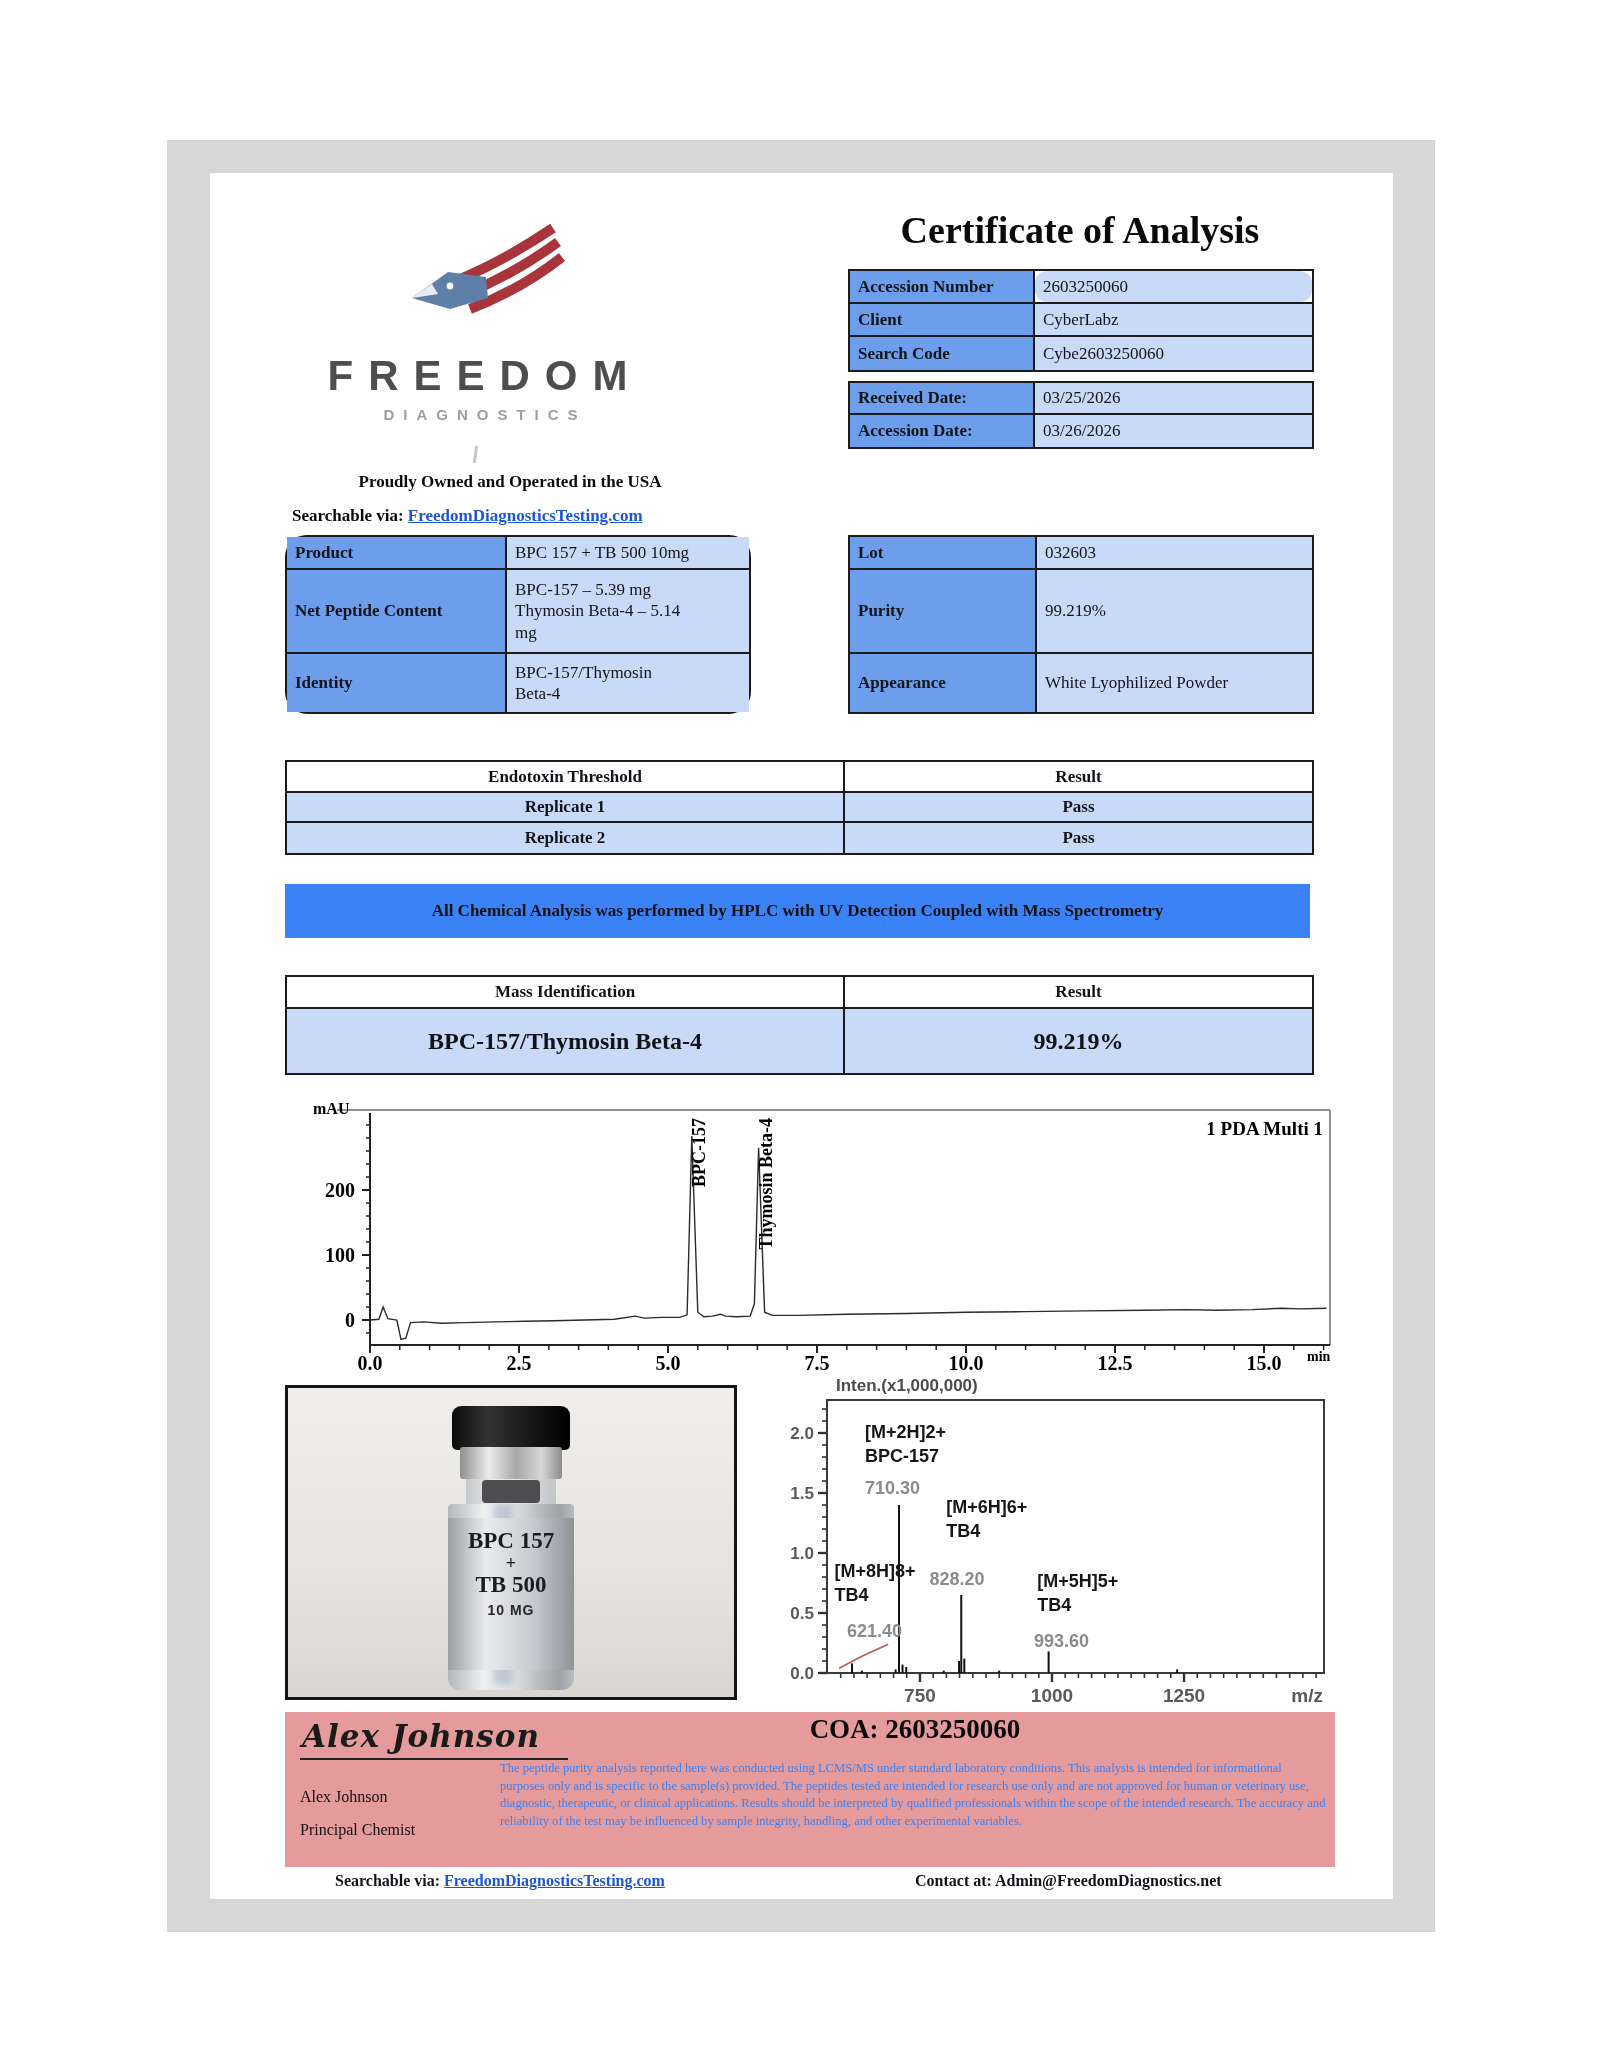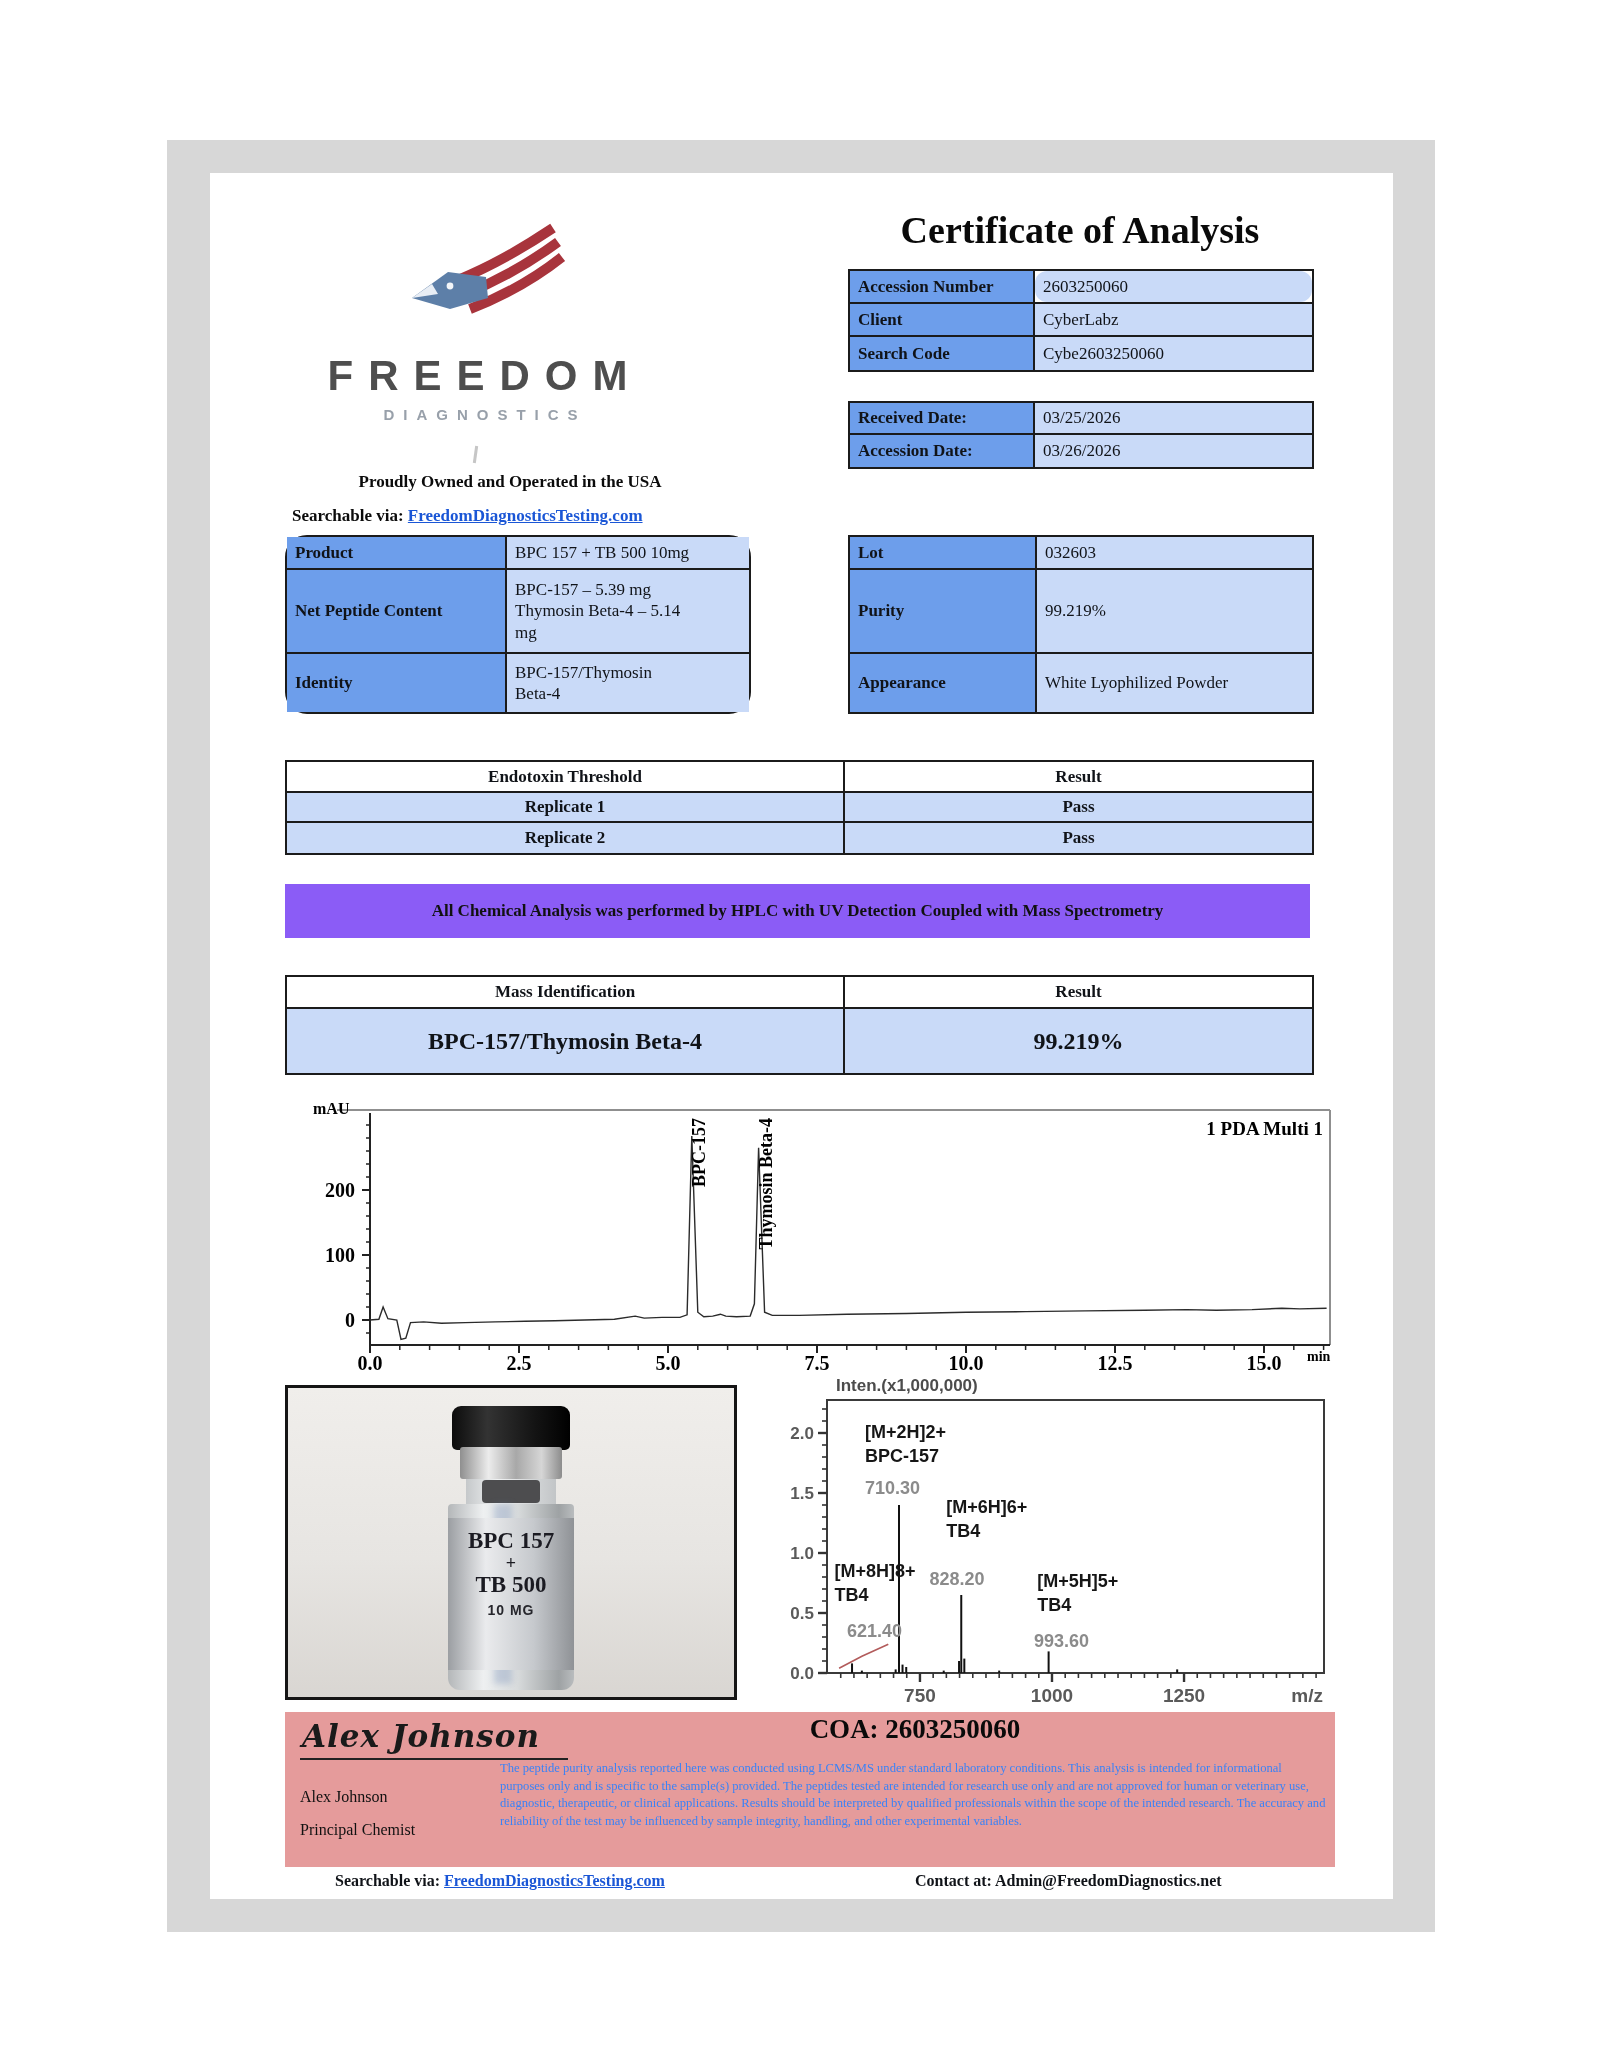--- a/index.html
+++ b/index.html
@@ -30,21 +30,21 @@
   .tc.lab{background:#6d9eeb;font-weight:bold;border-right:2px solid #1b1b1b;}
   .tc.val{background:#c9daf8;}
   .preline{white-space:pre-line;}
 
   
   .ctbl .tc{justify-content:center;text-align:center;font-weight:bold;}
   .ctbl .hdr{background:#ffffff;}
   .ctbl .lite{background:#c9daf8;}
   .ctbl .c1{border-right:2px solid #1b1b1b;}
 
-  .banner{left:285px;top:884px;width:1025px;height:54px;background:#8b5cf6;display:flex;
+  .banner{left:285px;top:884px;width:1025px;height:54px;background:#3b82f6;display:flex;
           align-items:center;justify-content:center;font-weight:bold;font-size:17px;color:#111;}
 
   .big-result{font-size:24px;}
 
   
   .vial-box{left:285px;top:1385px;width:452px;height:315px;border:3px solid #151515;box-sizing:border-box;
             background:linear-gradient(180deg,#f0eeeb 0%,#e7e5e2 55%,#d9d6d2 100%);}
   .vial{position:absolute;left:50%;top:18px;transform:translateX(-50%);width:150px;}
   .cap{width:118px;height:44px;margin:0 auto;background:linear-gradient(90deg,#0c0c0c,#333 30%,#141414 70%,#000);border-radius:9px 9px 5px 5px;}
   .crimp{width:102px;height:32px;margin:-3px auto 0;background:linear-gradient(90deg,#8f8f8f,#ececec 28%,#a8a8a8 55%,#d6d6d6 80%,#8c8c8c);border-radius:3px;}
@@ -105,21 +105,21 @@
     <div class="trow" style="height:33px;">
       <div class="tc lab" style="width:185px;">Client</div>
       <div class="tc val" style="flex:1;">CyberLabz</div>
     </div>
     <div class="trow" style="height:33px;">
       <div class="tc lab" style="width:185px;">Search Code</div>
       <div class="tc val" style="flex:1;">Cybe2603250060</div>
     </div>
   </div>
 
-  <div class="abs tbl" style="left:848px;top:401px;width:462px;">
+  <div class="abs tbl" style="left:848px;top:381px;width:462px;">
     <div class="trow" style="height:32px;">
       <div class="tc lab" style="width:185px;">Received Date:</div>
       <div class="tc val" style="flex:1;">03/25/2026</div>
     </div>
     <div class="trow" style="height:32px;">
       <div class="tc lab" style="width:185px;">Accession Date:</div>
       <div class="tc val" style="flex:1;">03/26/2026</div>
     </div>
   </div>
 

